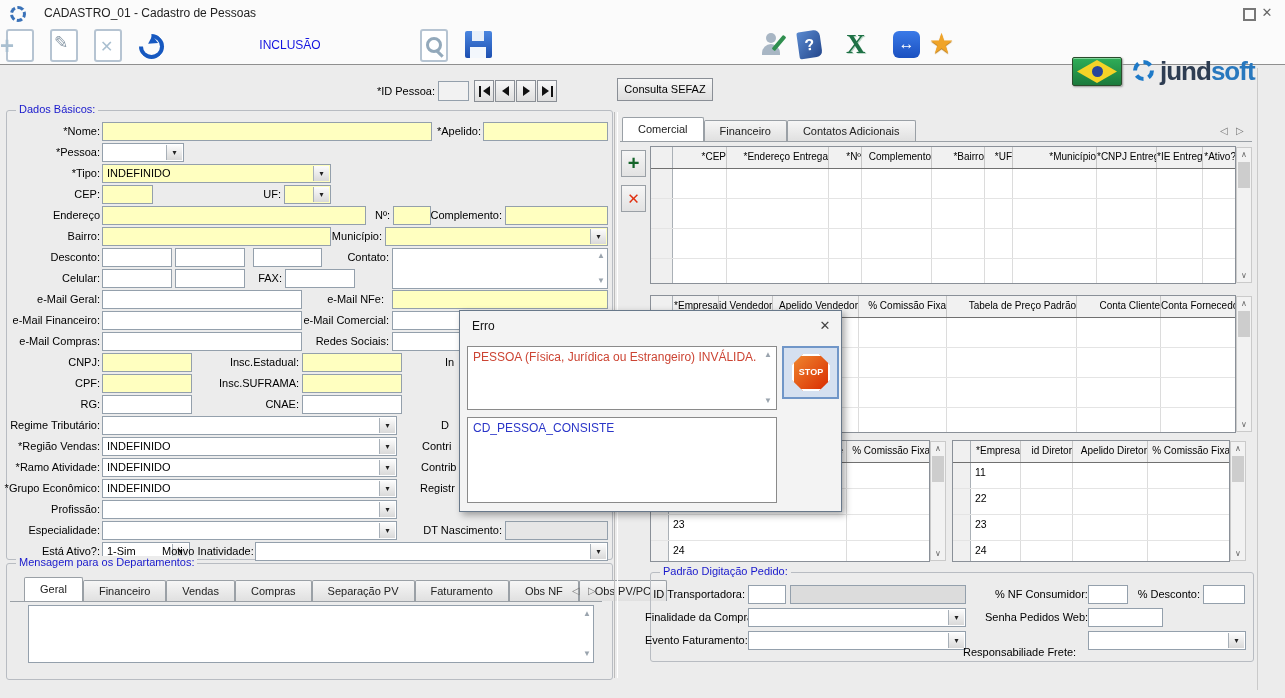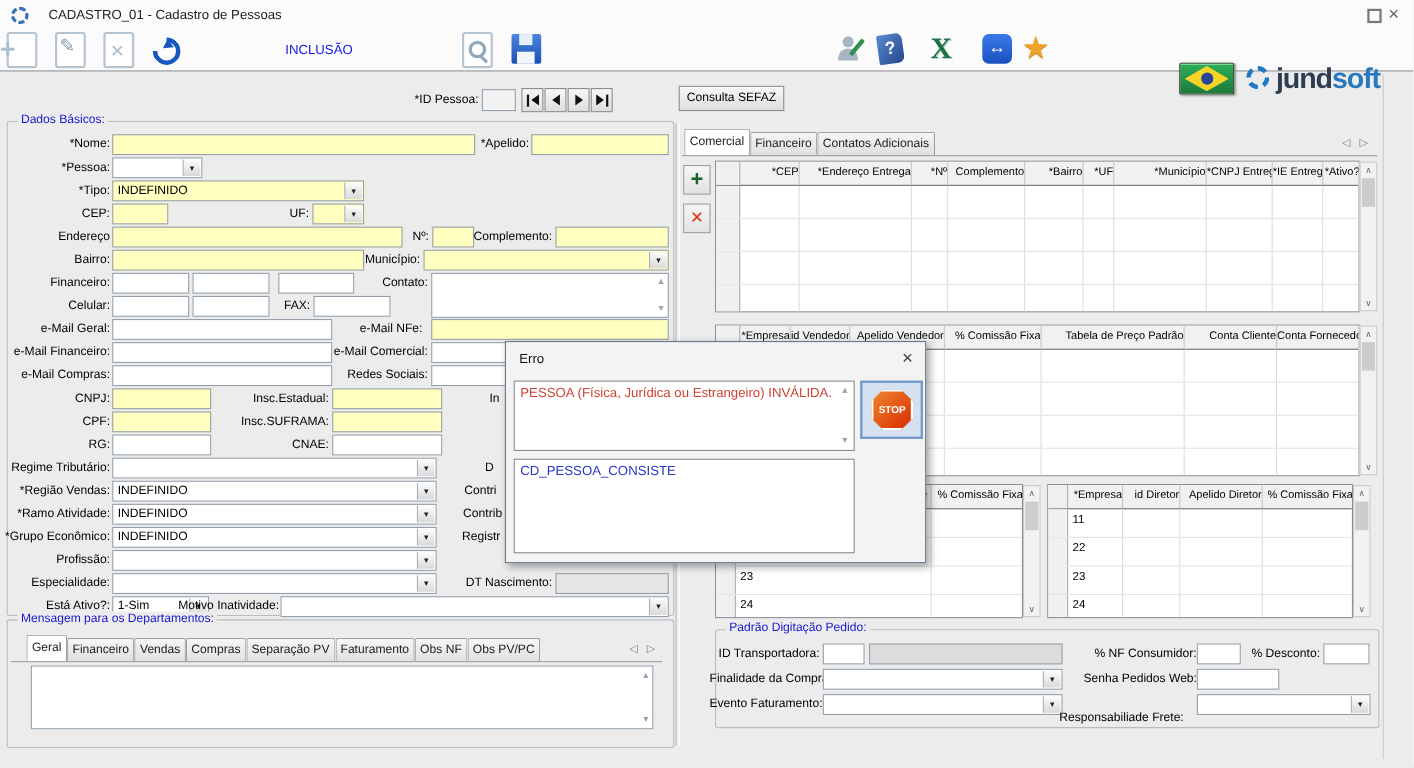--- a/index.html
+++ b/index.html
@@ -51,21 +51,21 @@
   .mlbox{position:absolute;background:#fff;border:1px solid #94a0ac;box-sizing:border-box;}
   .mlarr{position:absolute;right:2px;font-size:8px;color:#9aa4ae;line-height:8px;}
   
   .btn{position:absolute;background:linear-gradient(#f7f7f7,#dedede);border:1px solid #8a8f96;font-size:11px;color:#000;text-align:center;box-sizing:border-box;}
   .navbtn{display:flex;align-items:center;justify-content:center;gap:2px;}
   .tri-r{width:0;height:0;border-top:5px solid transparent;border-bottom:5px solid transparent;border-left:7px solid #111;}
   .tri-l{width:0;height:0;border-top:5px solid transparent;border-bottom:5px solid transparent;border-right:7px solid #111;}
   .nbar{width:2px;height:11px;background:#111;}
   
   .tabbar{position:absolute;display:flex;align-items:flex-end;}
-  .tab{height:20px;line-height:20px;padding:0 4px;font-size:11px;background:linear-gradient(#f6f6f6,#e0e0e0);border:1px solid #9aa0a6;border-bottom:none;border-radius:2px 2px 0 0;color:#222;white-space:nowrap;}
+  .tab{height:20px;line-height:20px;padding:0 15px;font-size:11px;background:linear-gradient(#f6f6f6,#e0e0e0);border:1px solid #9aa0a6;border-bottom:none;border-radius:2px 2px 0 0;color:#222;white-space:nowrap;}
   .tab.active{background:#fff;height:23px;line-height:23px;position:relative;z-index:2;}
   .tabline{position:absolute;height:1px;background:#9aa0a6;}
   .tabnav{position:absolute;font-size:10px;color:#777;}
   
   .grid{position:absolute;background:#fff;border:1px solid #8a9098;overflow:hidden;box-sizing:border-box;}
   .ghead{display:flex;height:21px;background:#f1f1f1;border-bottom:1px solid #707070;}
   .ghc{flex:none;box-sizing:border-box;border-right:1px solid #c6c6c6;font-size:10px;text-align:right;line-height:20px;overflow:hidden;white-space:nowrap;}
   .grow{display:flex;border-bottom:1px solid #e4e4e4;}
   .gcell{flex:none;box-sizing:border-box;border-right:1px solid #dcdcdc;font-size:10.5px;padding:3px 0 0 4px;overflow:hidden;white-space:nowrap;}
   .gsel{background:#f0f0f0;border-right:1px solid #aab0b6;}
@@ -202,21 +202,21 @@
   <span class="lbl" style="left:427px;top:209px;width:75px;">Complemento:</span>
   <div class="inp yellow" style="left:505px;top:206px;width:103px;"></div>
 
   <span class="lbl" style="left:20px;top:230px;width:80px;">Bairro:</span>
   <div class="inp yellow" style="left:102px;top:227px;width:229px;"></div>
   <span class="lbl" style="left:312px;top:230px;width:70px;">Município:</span>
   <div class="inp combo yellow" style="left:385px;top:227px;width:223px;">
       <span class="ddbtn">▾</span>
     </div>
 
-  <span class="lbl" style="left:20px;top:251px;width:80px;">Financeiro:</span>
+  <span class="lbl" style="left:20px;top:251px;width:80px;">Desconto:</span>
   <div class="inp" style="left:102px;top:248px;width:70px;"></div>
   <div class="inp" style="left:175px;top:248px;width:70px;"></div>
   <div class="inp" style="left:253px;top:248px;width:69px;"></div>
   <span class="lbl" style="left:319px;top:251px;width:70px;">Contato:</span>
   <div class="mlbox" style="left:392px;top:248px;width:216px;height:41px;">
     <span class="mlarr" style="top:3px;">▲</span>
     <span class="mlarr" style="bottom:3px;">▼</span>
   </div>
 
   <span class="lbl" style="left:20px;top:272px;width:80px;">Celular:</span>

